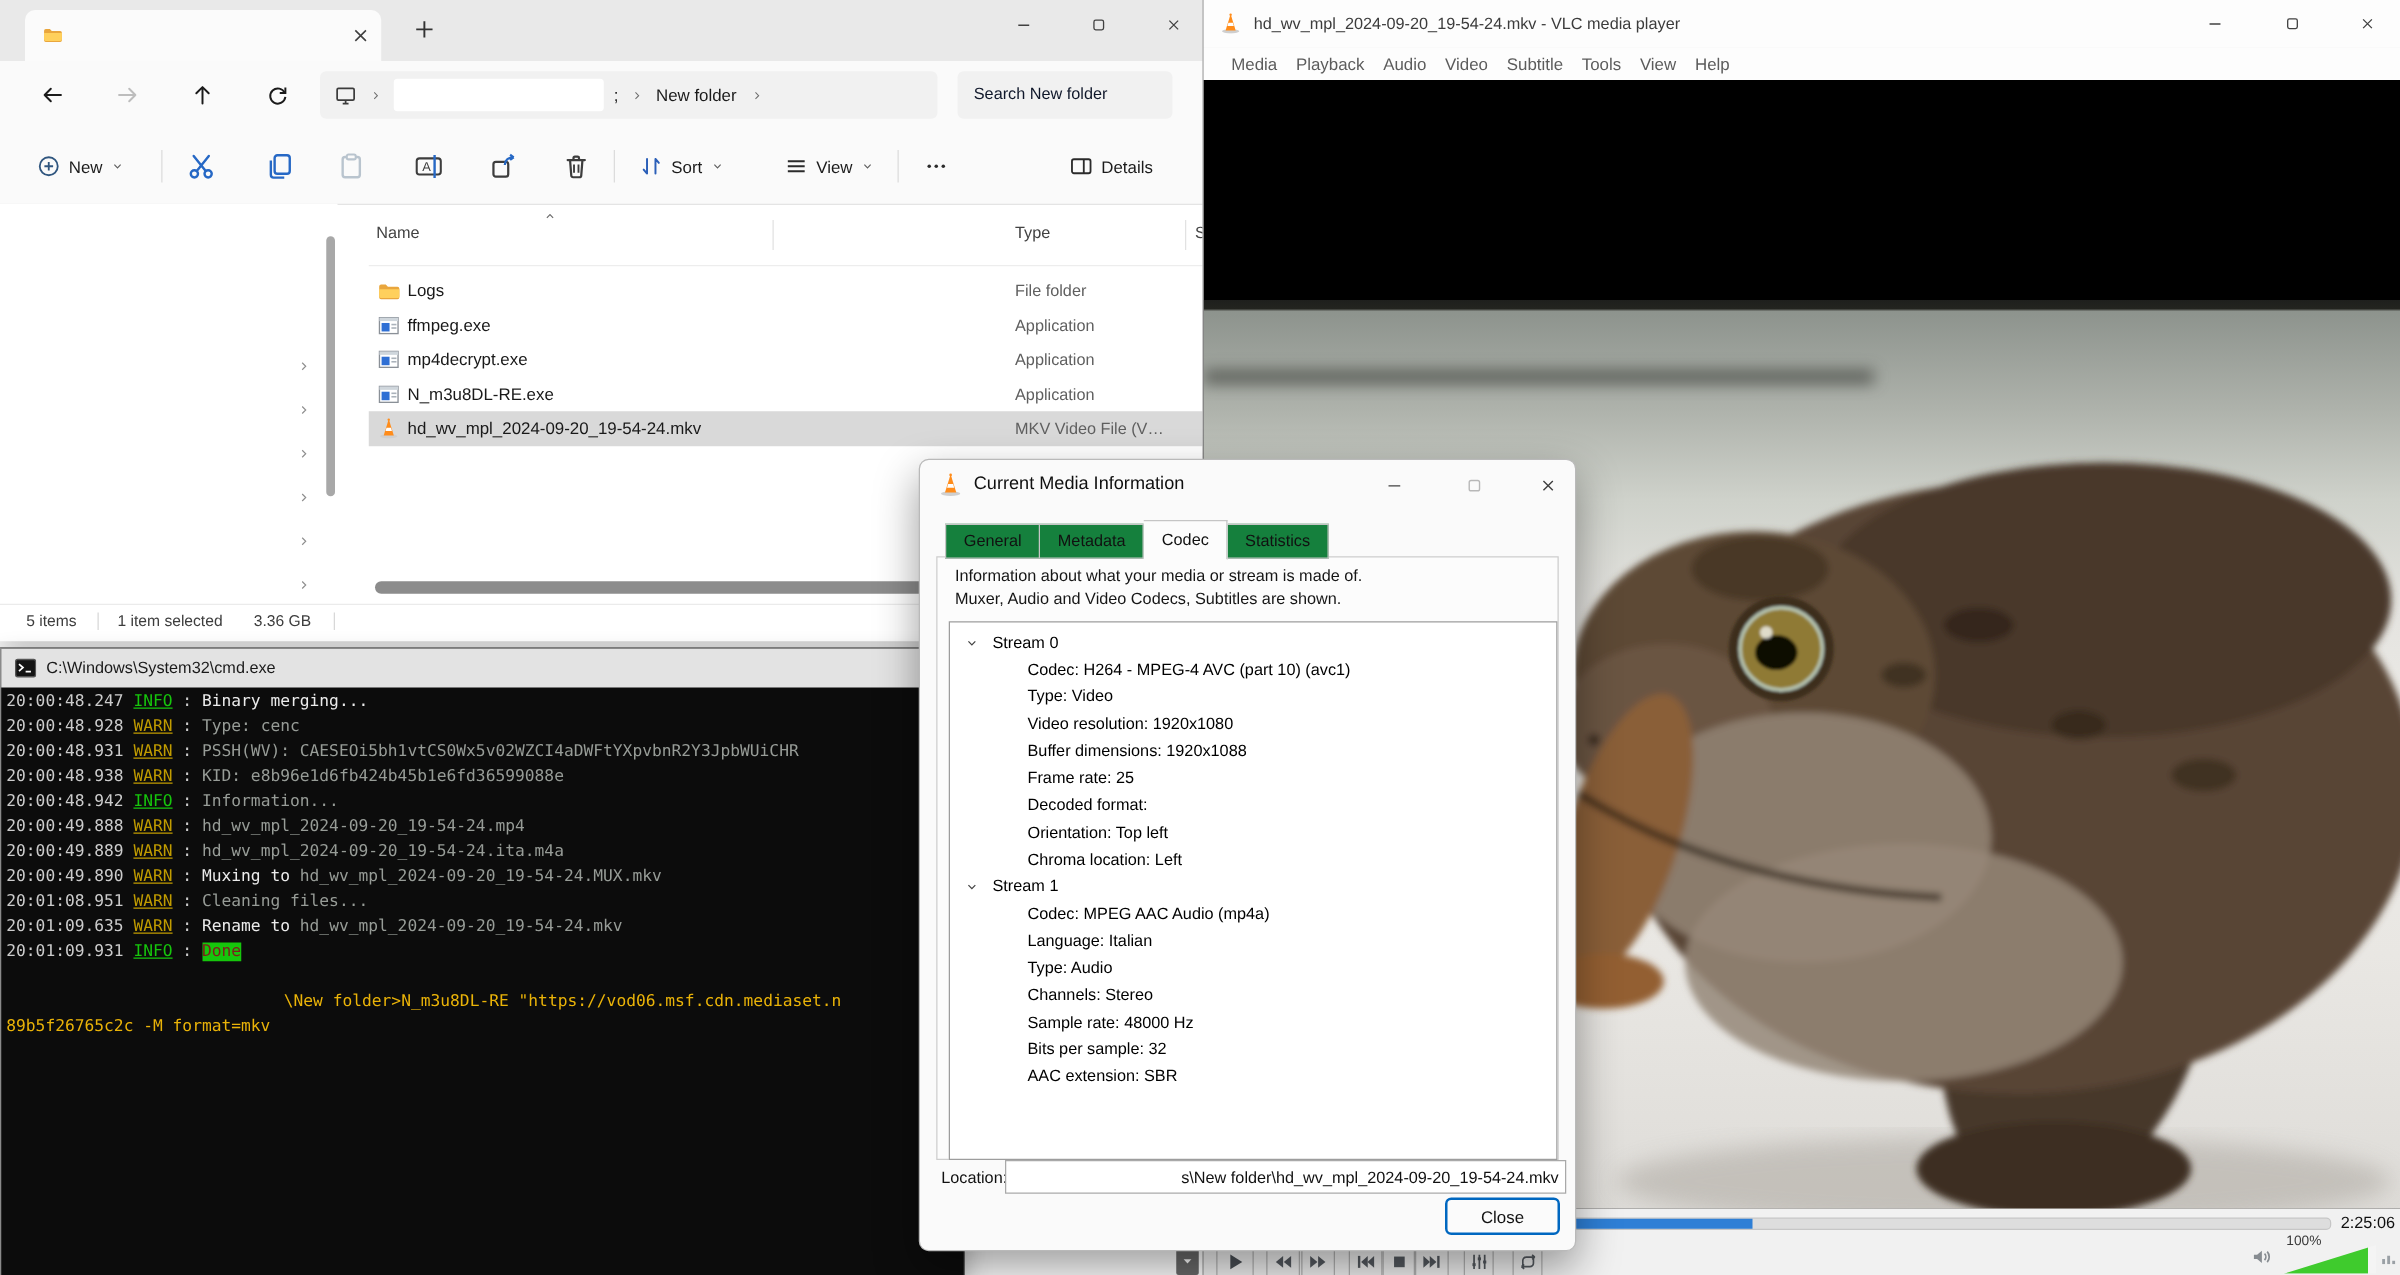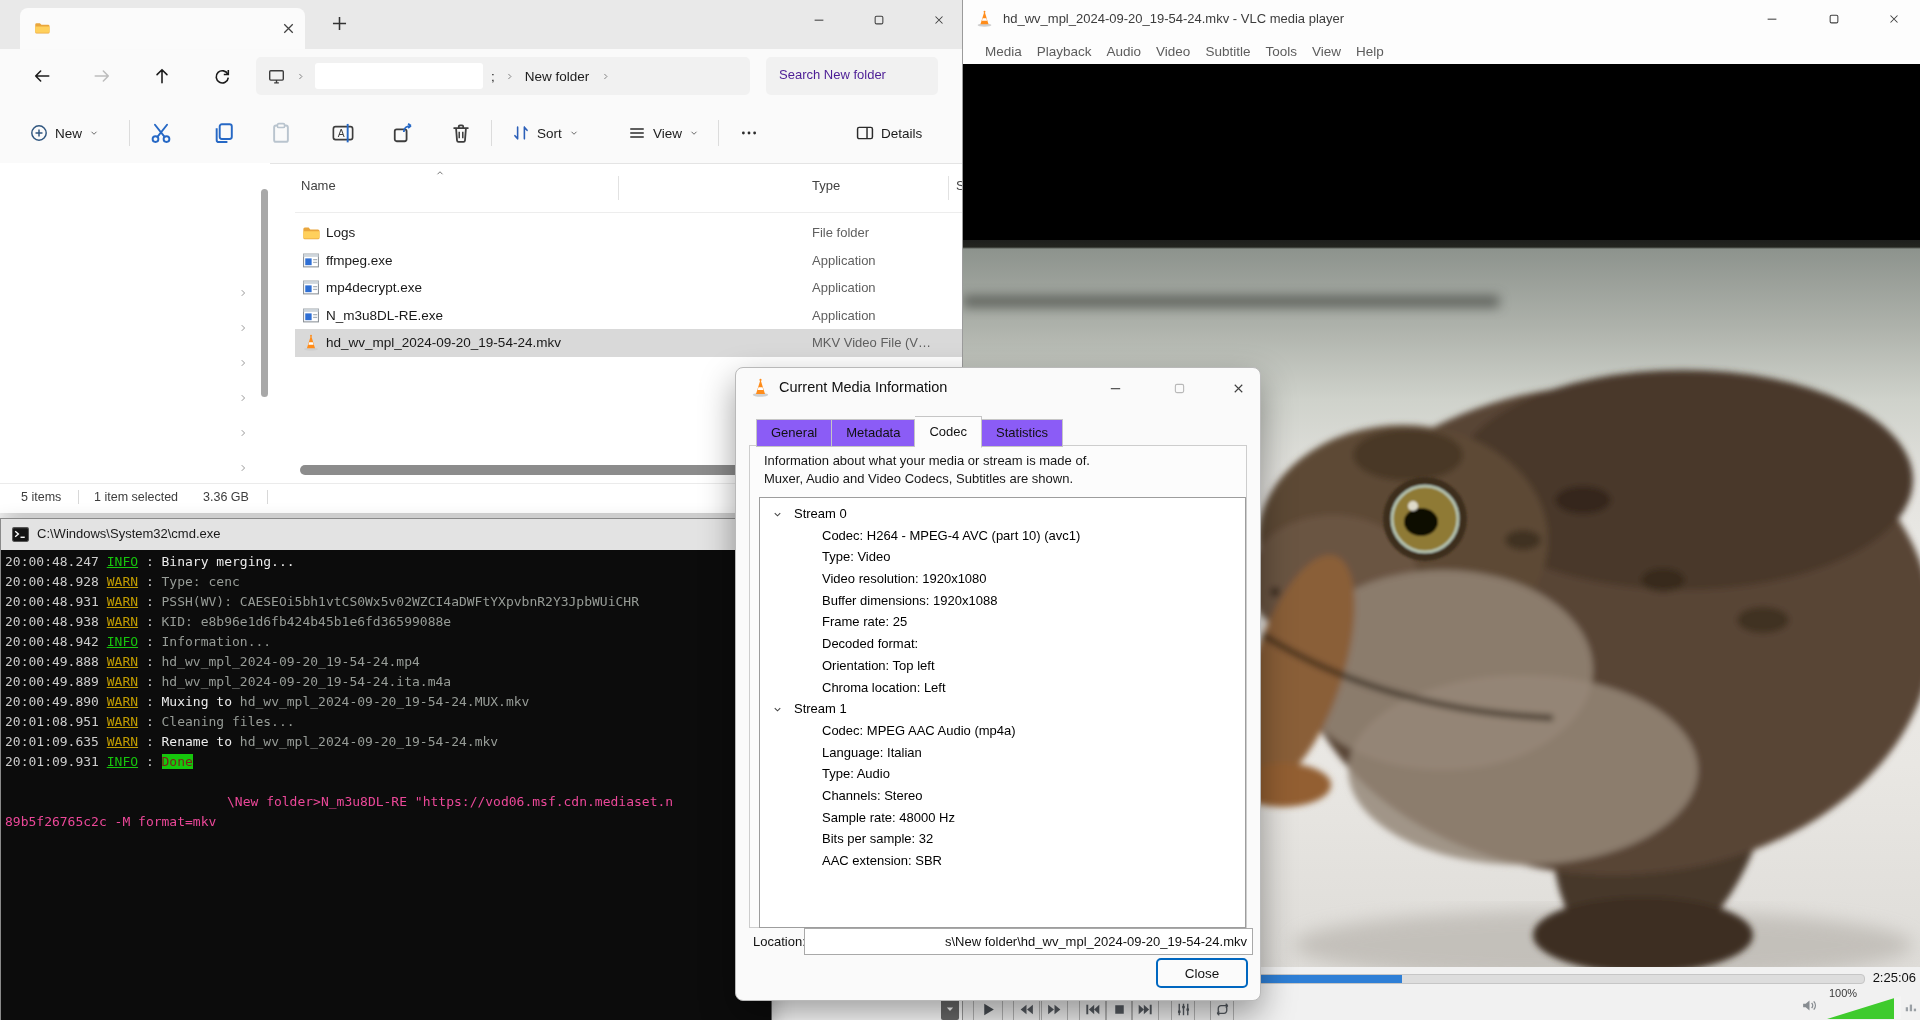--- a/index.html
+++ b/index.html
@@ -46,21 +46,21 @@
   .ewin{position:absolute;top:0;width:46px;height:40px;display:flex;align-items:center;justify-content:center;}
   .ewin .ic{width:14px;height:14px;}
   .addressrow{position:absolute;left:0;top:49px;right:0;height:55px;background:#fafafa;}
   .navbtn{position:absolute;top:11px;width:32px;height:32px;display:flex;align-items:center;justify-content:center;border:none;background:transparent;padding:0;}
   .navbtn .ic{width:18px;height:18px;}
   .addressbox{position:absolute;left:256px;top:8px;width:494px;height:38px;background:#f1f1f1;border-radius:5px;display:flex;align-items:center;}
   .addressbox .chev{width:9px;height:9px;color:#6e6e6e;}
   .redact{width:168px;height:26px;background:#fff;border-radius:3px;margin-left:10px;}
   .crumb{font-size:13.5px;color:#1b1b1b;white-space:nowrap;}
   .searchbox{position:absolute;left:766px;top:8px;width:172px;height:38px;background:#f1f1f1;border-radius:5px;}
-  .searchbox span{display:block;margin:10px 0 0 13px;font-size:13px;color:#4c1d95;white-space:nowrap;}
+  .searchbox span{display:block;margin:10px 0 0 13px;font-size:13px;color:#0f172a;white-space:nowrap;}
   .toolbar{position:absolute;left:0;top:104px;right:0;height:59px;background:#fafafa;border-bottom:1px solid #e4e4e4;}
   .tbgroup{position:absolute;top:0;height:58px;display:flex;align-items:center;gap:7px;background:transparent;border:none;padding:0;}
   .tbgroup .lab{font-size:13.5px;color:#1b1b1b;}
   .tbgroup .ic.big{width:18px;height:18px;}
   .tbgroup .ic.chev{width:10px;height:10px;color:#5f5f5f;}
   .tbdiv{position:absolute;top:16px;width:1px;height:26px;background:#dcdcdc;}
   .tbicon{position:absolute;top:18px;width:22px;height:22px;border:none;background:transparent;padding:0;}
   .navpane{position:absolute;left:0;top:163px;width:270px;height:317px;background:#fff;}
   .tree-chev{position:absolute;left:238px;width:10px;height:10px;color:#8f8f8f;}
   .vscroll{position:absolute;left:261px;top:26px;width:7px;height:208px;background:#a8a8a8;border-radius:4px;}
@@ -87,37 +87,37 @@
   .cmd-title{position:absolute;left:36px;top:7px;font-size:13px;color:#1a1a1a;}
   .cmd-body{position:absolute;left:0;top:31px;right:0;bottom:0;overflow:hidden;padding:2px 0 0 4px;
      font-family:"DejaVu Sans Mono",monospace;font-size:13px;}
   .cmd-line{height:20px;line-height:20px;white-space:pre;}
   .cmd-line .t{color:#cccccc;}
   .cmd-line .info{color:#16c60c;text-decoration:underline;}
   .cmd-line .warn{color:#c19c00;text-decoration:underline;}
   .cmd-line .bright{color:#ececec;}
   .cmd-line .dim{color:#979c97;}
   .cmd-line .done{color:#7f1d1d;background:#16c60c;}
-  .cmd-line.prompt{color:#ec4899;}
+  .cmd-line.prompt{color:#eab308;}
   .cmd-line.indent{padding-left:222px;}
 
   
   .scrollbtn{position:absolute;left:941px;top:997px;width:18px;height:23px;background:#6a6a6a;border:none;border-radius:2px;padding:0;z-index:30;display:flex;align-items:center;justify-content:center;}
   .scrollbtn .ic{width:10px;height:10px;}
 
   
   .dialog{position:absolute;left:735px;top:367px;width:524px;height:632px;background:#fafafa;border:1px solid #b9b9b9;border-radius:8px;z-index:50;box-shadow:0 14px 34px rgba(0,0,0,.38);}
   .dlg-titlebar{position:absolute;left:0;top:0;right:0;height:40px;}
   .dlg-cone{position:absolute;left:15px;top:10px;width:19px;height:19px;}
   .dlg-title{position:absolute;left:43px;top:11px;font-size:14.5px;color:#0f0f0f;}
   .dlg-btn{position:absolute;top:2px;width:38px;height:36px;display:flex;align-items:center;justify-content:center;}
   .dlg-btn .ic{width:15px;height:15px;}
   .dlg-pane{position:absolute;left:13px;top:77px;width:496px;height:481px;background:#fcfcfc;border:1px solid #cdcdcd;}
   .dlg-tabs{position:absolute;left:20px;top:51px;display:flex;}
-  .dtab{height:26px;padding:0 14px;line-height:26px;font-size:13px;color:#111;background:#8b5cf6;border:1px solid #c5c5c5;border-left:none;cursor:default;}
+  .dtab{height:26px;padding:0 14px;line-height:26px;font-size:13px;color:#111;background:#15803d;border:1px solid #c5c5c5;border-left:none;cursor:default;}
   .dtab:first-child{border-left:1px solid #c5c5c5;}
   .dtab.active{background:#fcfcfc;height:30px;margin-top:-3px;line-height:30px;border-bottom:1px solid #fcfcfc;position:relative;z-index:2;}
   .dlg-desc{position:absolute;left:28px;top:84px;font-size:13px;color:#161616;line-height:18px;}
   .dlg-tree{position:absolute;left:23px;top:129px;width:485px;height:424px;background:#fff;border:1px solid #9d9d9d;overflow:hidden;padding-top:5px;}
   .trow{position:relative;height:21.7px;line-height:21.7px;font-size:13px;color:#000;white-space:nowrap;}
   .trow .tchev{position:absolute;left:12px;top:6px;width:11px;height:11px;color:#444;}
   .trow .slab{position:absolute;left:34px;}
   .trow .prop{position:absolute;left:62px;}
   .dlg-loc-label{position:absolute;left:17px;top:566px;font-size:13px;color:#111;}
   .dlg-loc-input{position:absolute;left:68px;top:560px;width:442px;height:25px;background:#fff;border:1px solid #a9a9a9;font-size:13px;color:#111;line-height:25px;text-align:right;padding-right:5px;white-space:nowrap;overflow:hidden;}

